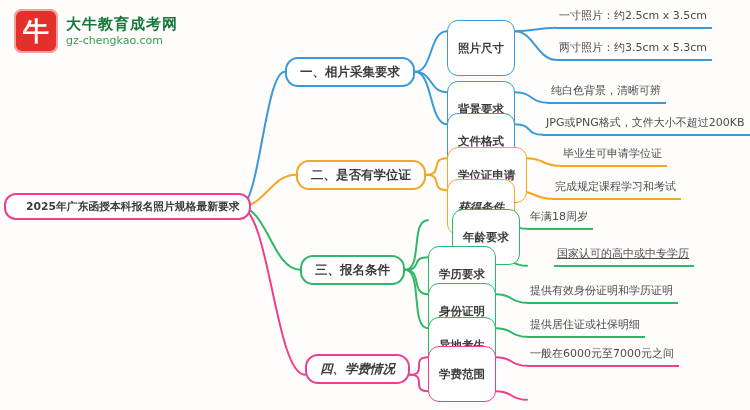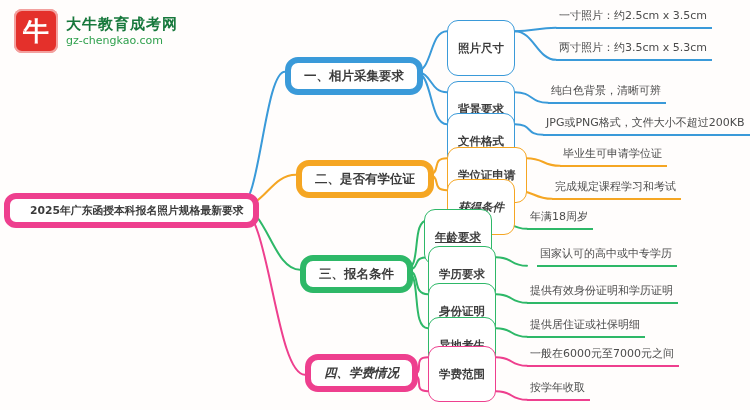--- a/index.html
+++ b/index.html
@@ -8,21 +8,21 @@
     font-family:"DejaVu Sans","Liberation Sans",sans-serif;
   }
   #links{position:absolute;left:0;top:0;pointer-events:none;}
   
   .logo{position:absolute;left:14px;top:9px;display:flex;align-items:center;gap:8px;cursor:pointer;}
   .logo-mark{width:44px;height:44px;border-radius:8px;display:flex;align-items:center;justify-content:center;
     color:#fff;font-size:26px;font-weight:bold;box-shadow:inset 0 0 0 2px rgba(255,255,255,.55);}
   .site-name{font-size:15px;font-weight:bold;letter-spacing:1px;line-height:1.3;}
   .site-url{font-size:11px;line-height:1.2;}
   
-  .node{position:absolute;background:#fff;border:6px solid #701a75;border-radius:13px;
+  .node{position:absolute;background:#fff;border:2px solid #701a75;border-radius:13px;
     font-weight:bold;color:#3c3c3c;white-space:nowrap;line-height:1.25;}
   .root{font-size:10.8px;padding:5px 9px;border-radius:12px;}
   .branch{font-size:12.5px;padding:5px 13px;}
   .child{font-size:11.5px;padding:20px 10px;border-width:1.5px;border-radius:11px;}
   .leaf{position:absolute;font-size:11px;color:#4b4b4b;padding:0 5px 3px 3px;
     border-bottom:2px solid #999;white-space:nowrap;line-height:1.35;text-align:right;}
 </style>
 </head>
 <body>
 
@@ -78,26 +78,25 @@
   <div class="node child" style="left: 447px; top: 113px; border-color: rgb(58, 154, 217);">文件格式</div>
   <div class="leaf" style="left: 543px; top: 116px; border-bottom-color: rgb(58, 154, 217);">JPG或PNG格式，文件大小不超过200KB</div>
 
   <div class="node child" style="left: 447px; top: 147px; border-color: rgb(245, 166, 35);">学位证申请</div>
   <div class="node branch" style="left: 296px; top: 160px; border-color: rgb(245, 166, 35);">二、是否有学位证</div>
   <div class="leaf" style="left: 560px; top: 147px; border-bottom-color: rgb(245, 166, 35);">毕业生可申请学位证</div>
   <div class="node child" style="left: 447px; top: 179px; border-color: rgb(245, 166, 35); font-style: italic;">获得条件</div>
   <div class="leaf" style="left: 552px; top: 180px; border-bottom-color: rgb(245, 166, 35);">完成规定课程学习和考试</div>
 
   <div class="node branch" style="left: 300px; top: 255px; border-color: rgb(46, 184, 104);">三、报名条件</div>
-  <div class="node child" style="left: 424px; top: 209px; border-color: rgb(46, 184, 104); text-decoration: underline;">年龄要求</div>
+  <div class="node child" style="left: 452px; top: 209px; border-color: rgb(46, 184, 104);">年龄要求</div>
   <div class="leaf" style="left: 527px; top: 210px; border-bottom-color: rgb(46, 184, 104);">年满18周岁</div>
   <div class="node child" style="left: 428px; top: 246px; border-color: rgb(46, 184, 104);">学历要求</div>
-  <div class="leaf" style="left: 537px; top: 247px; border-bottom-color: rgb(46, 184, 104);">国家认可的高中或中专学历</div>
+  <div class="leaf" style="left: 554px; top: 247px; border-bottom-color: rgb(46, 184, 104); text-decoration: underline;">国家认可的高中或中专学历</div>
   <div class="node child" style="left: 428px; top: 283px; border-color: rgb(46, 184, 104);">身份证明</div>
   <div class="leaf" style="left: 527px; top: 284px; border-bottom-color: rgb(46, 184, 104);">提供有效身份证明和学历证明</div>
   <div class="node child" style="left: 428px; top: 317px; border-color: rgb(46, 184, 104);">异地考生</div>
   <div class="leaf" style="left: 527px; top: 318px; border-bottom-color: rgb(46, 184, 104);">提供居住证或社保明细</div>
 
   <div class="node branch" style="left: 305px; top: 354px; border-color: rgb(238, 63, 142); font-style: italic;">四、学费情况</div>
   <div class="node child" style="left: 428px; top: 346px; border-color: rgb(238, 63, 142);">学费范围</div>
   <div class="leaf" style="left: 527px; top: 347px; border-bottom-color: rgb(238, 63, 142);">一般在6000元至7000元之间</div>
-  <div class="leaf" style="left: 527px; top: 381px; border-bottom-color: rgb(238, 63, 142);">按学年收取</div>
 </div>
 
 </body></html>

